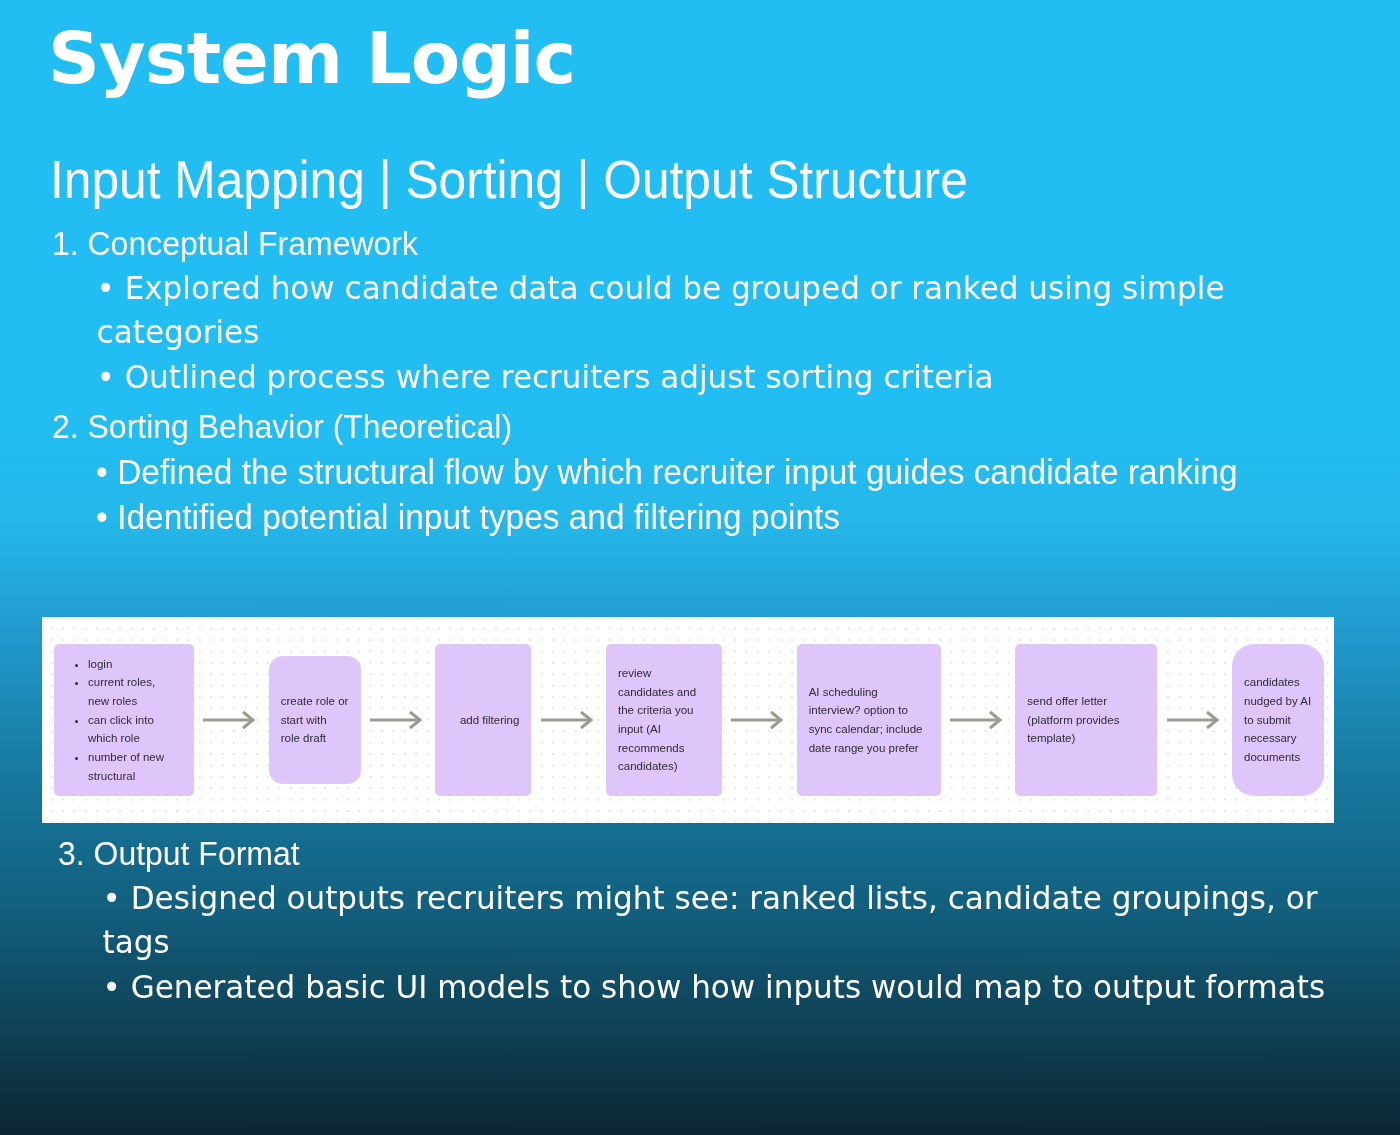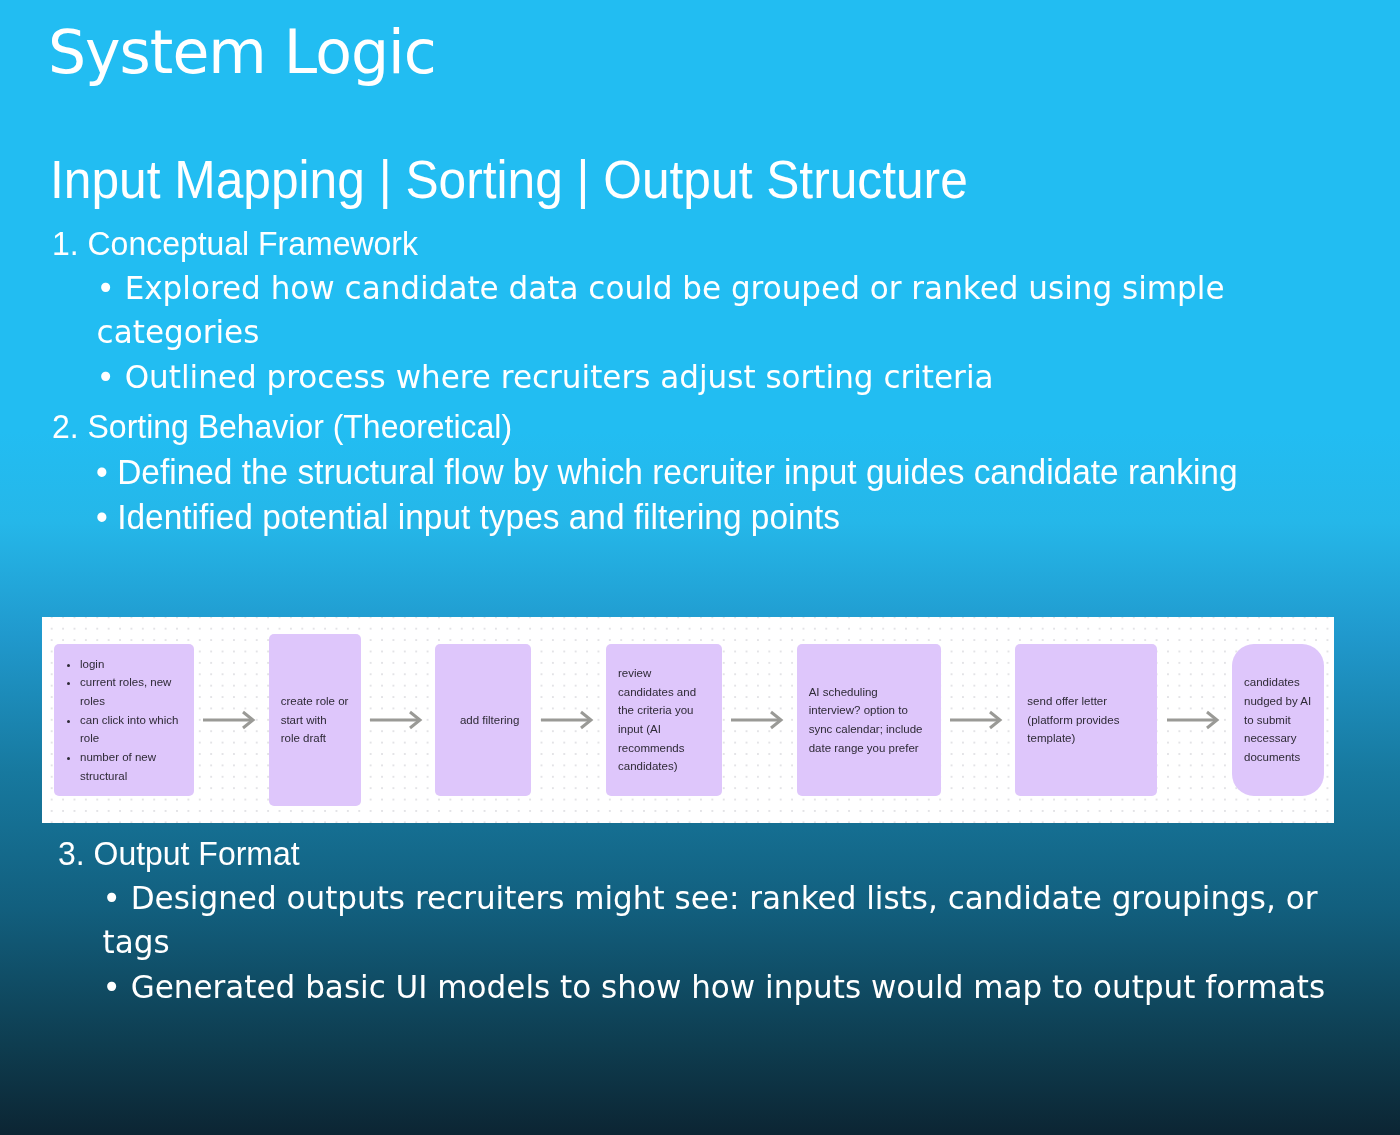--- a/index.html
+++ b/index.html
@@ -18,21 +18,21 @@
       #17799f 68%,
       #125f7e 80%,
       #0e3d50 92%,
       #0c2533 100%);
     box-sizing:border-box;
   }
 
   
   #title{
     position:absolute;left:48px;top:22px;
-    font-size:60px;line-height:1.0;font-weight:400;
+    font-size:72px;line-height:1.0;font-weight:700;
     color:#ffffff;letter-spacing:-1px;
     font-family:"DejaVu Sans", sans-serif;
     white-space:nowrap;
   }
   #subtitle{
     position:absolute;left:50px;top:152px;
     font-size:54px;line-height:1.0;font-weight:400;
     color:#ffffff;white-space:nowrap;
     font-family:"Liberation Sans Narrow","Liberation Sans", sans-serif;
     transform:scaleX(0.92);transform-origin:left center;
@@ -82,31 +82,31 @@
     display:flex;align-items:center;
     box-sizing:border-box;
     padding:0 12px;
     flex:0 0 auto;
   }
   .node .txt{
     font-family:"Liberation Sans", sans-serif;
     font-size:11.5px;line-height:1.62;color:#2e2a36;
     width:100%;
   }
-  .node ul{margin:0;padding-left:14px;list-style:disc;}
+  .node ul{margin:8px;padding-left:14px;list-style:disc;}
   .node ul li{margin:0;padding:0;}
   .arrow{
     flex:0 0 auto;height:24px;position:relative;
     display:flex;align-items:center;justify-content:center;
   }
   .arrow svg{display:block;}
 
   
   .n1{width:140px;height:152px;}
-  .n2{width:92px;height:172px;}
+  .n2{width:92px;height:128px;border-radius:14px;}
   .n3{width:96px;height:152px;text-align:right;}
   .n4{width:116px;height:152px;}
   .n5{width:144px;height:152px;}
   .n6{width:142px;height:152px;justify-content:center;}
   .n7{width:92px;height:152px;border-radius:22px;}
 </style>
 </head>
 <body>
 
 <div id="slide">

